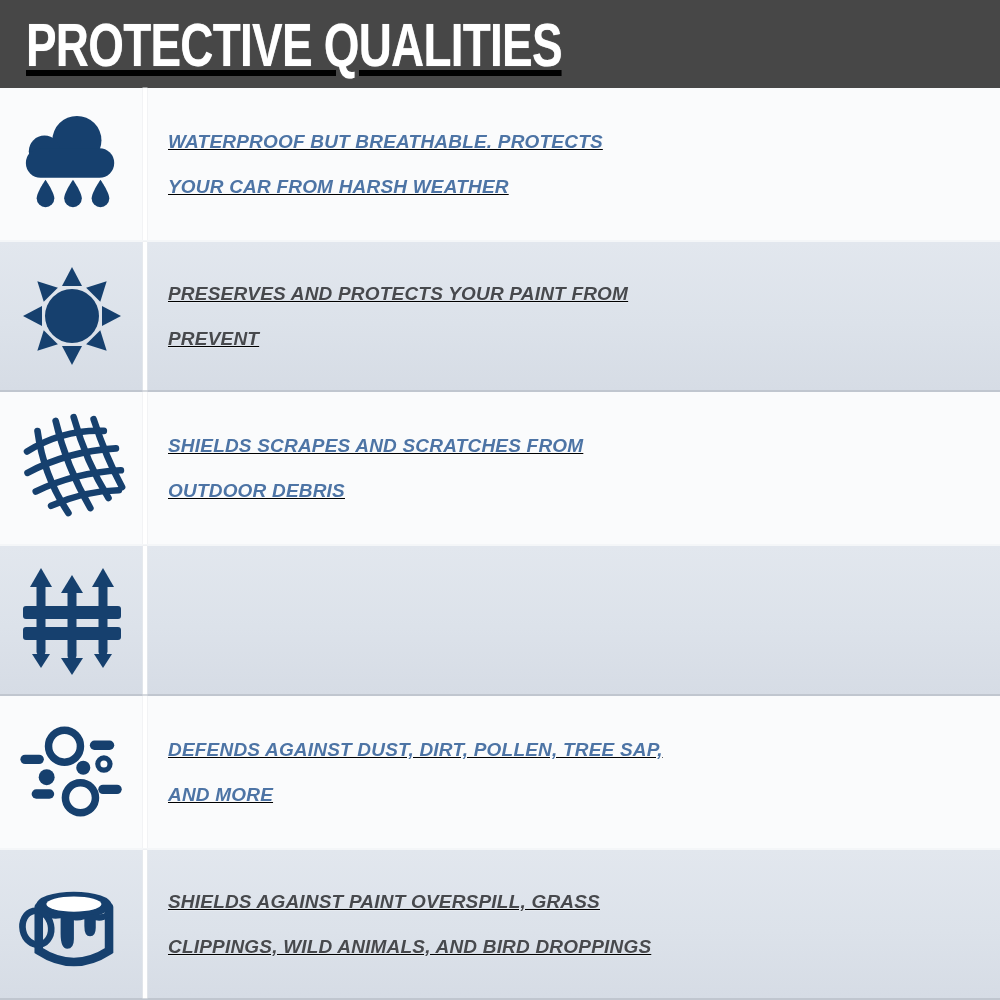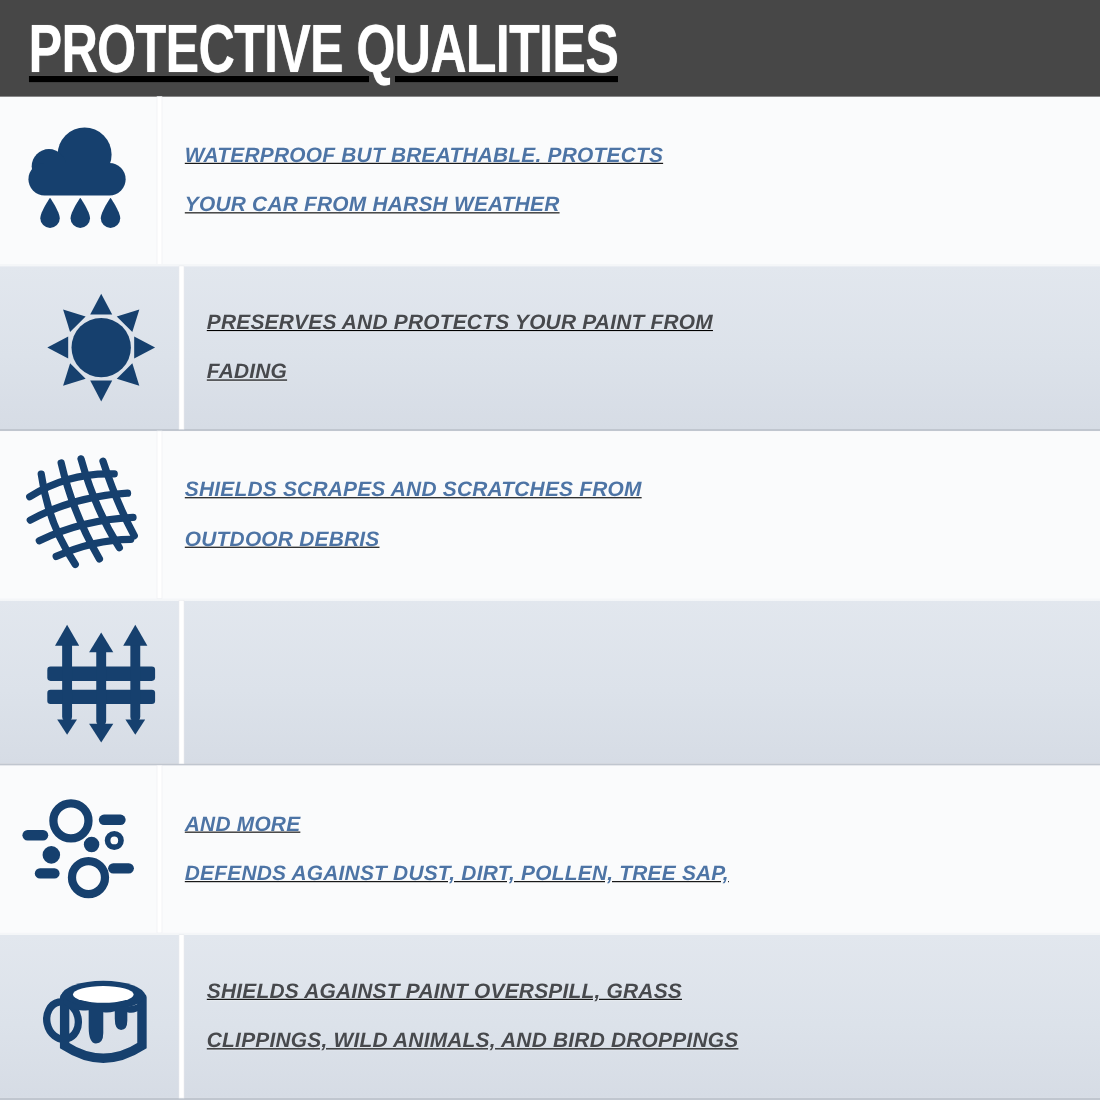--- a/index.html
+++ b/index.html
@@ -14,21 +14,21 @@
 
   .header{height:88px;background:var(--header-bg);display:flex;align-items:center;padding-left:26px;flex:0 0 auto;}
   .header-title{color:var(--header-text);font-weight:700;font-size:62px;letter-spacing:-1px;
     display:inline-block;transform:scaleX(0.74);transform-origin:left center;white-space:nowrap;
     text-shadow:0 0 1px rgba(255,255,255,.6);}
 
   .row{height:152px;display:flex;align-items:stretch;flex:0 0 auto;}
   .row.light{background:var(--row-light-bg);}
   .row.light .line{color:var(--accent-blue-text);}
   .row.shaded{background:linear-gradient(180deg,#e2e7ee 0%,var(--row-shaded-bg) 55%,#d6dce5 100%);
-    border-top:2px solid #f4f6f8;border-bottom:2px solid #c0c6cf;padding-left:20px;}
+    border-top:2px solid #f4f6f8;border-bottom:2px solid #c0c6cf;}
   .row.shaded .line{color:var(--gray-text);}
 
   .icon-cell{width:143px;flex:0 0 auto;display:flex;align-items:center;justify-content:center;}
   .icon-cell svg{display:block;}
   .vdivider{width:4px;flex:0 0 auto;background:var(--divider);box-shadow:0 0 0 0.5px #e9ebee;}
   .text-cell{flex:1;display:flex;flex-direction:column;justify-content:center;padding-left:21px;padding-right:24px;}
   .line{font-size:19px;font-weight:700;font-style:italic;line-height:45px;letter-spacing:.2px;white-space:nowrap;
     text-shadow:0 1px 0 rgba(255,255,255,.25);}
 
   .ic{fill:var(--icon-navy);}
@@ -73,21 +73,21 @@
           <polygon points="55,6 45,25 65,25" transform="rotate(180 55 55)"></polygon>
           <polygon points="55,6 45,25 65,25" transform="rotate(225 55 55)"></polygon>
           <polygon points="55,6 45,25 65,25" transform="rotate(270 55 55)"></polygon>
           <polygon points="55,6 45,25 65,25" transform="rotate(315 55 55)"></polygon>
         </g>
       </svg>
     </div>
     <div class="vdivider"></div>
     <div class="text-cell">
       <div class="line">PRESERVES AND PROTECTS YOUR PAINT FROM</div>
-      <div class="line">FADING</div>
+      <div class="line">PREVENT</div>
     </div>
   </div>
 
   <div class="row light">
     <div class="icon-cell">
       <svg width="112" height="112" viewBox="0 0 110 110">
         <g class="ic-stroke" stroke-width="6.5" transform="rotate(-18 55 55)">
           <path d="M18,26 Q58,16 96,30"></path>
           <path d="M12,46 Q56,38 102,50"></path>
           <path d="M14,66 Q56,60 100,72"></path>
@@ -138,22 +138,22 @@
         <circle class="ic-stroke" stroke-width="5.5" cx="99" cy="49" r="6.5"></circle>
         <circle class="ic" cx="77" cy="53" r="7.5"></circle>
         <circle class="ic" cx="38" cy="63" r="8.5"></circle>
         <line class="ic-stroke" stroke-width="10" x1="27" y1="81" x2="41" y2="81"></line>
         <circle class="ic-stroke" stroke-width="8" cx="74" cy="85" r="16"></circle>
         <line class="ic-stroke" stroke-width="10" x1="98" y1="76" x2="113" y2="76"></line>
       </svg>
     </div>
     <div class="vdivider"></div>
     <div class="text-cell">
+      <div class="line">DEFENDS AGAINST DUST, DIRT, POLLEN, TREE SAP,</div>
       <div class="line">AND MORE</div>
-      <div class="line">DEFENDS AGAINST DUST, DIRT, POLLEN, TREE SAP,</div>
     </div>
   </div>
 
   <div class="row shaded">
     <div class="icon-cell">
       <svg width="114" height="114" viewBox="0 0 120 120">
         <ellipse class="ic-stroke" stroke-width="7" cx="23" cy="64" rx="15" ry="18" transform="rotate(-12 23 64)"></ellipse>
         <path class="ic-stroke" stroke-width="9" d="M25,42 L25,88 Q62,112 99,88 L99,42"></path>
         <ellipse class="ic" cx="62" cy="40" rx="40" ry="14"></ellipse>
         <ellipse cx="62" cy="39" rx="29" ry="8" fill="#ffffff"></ellipse>

